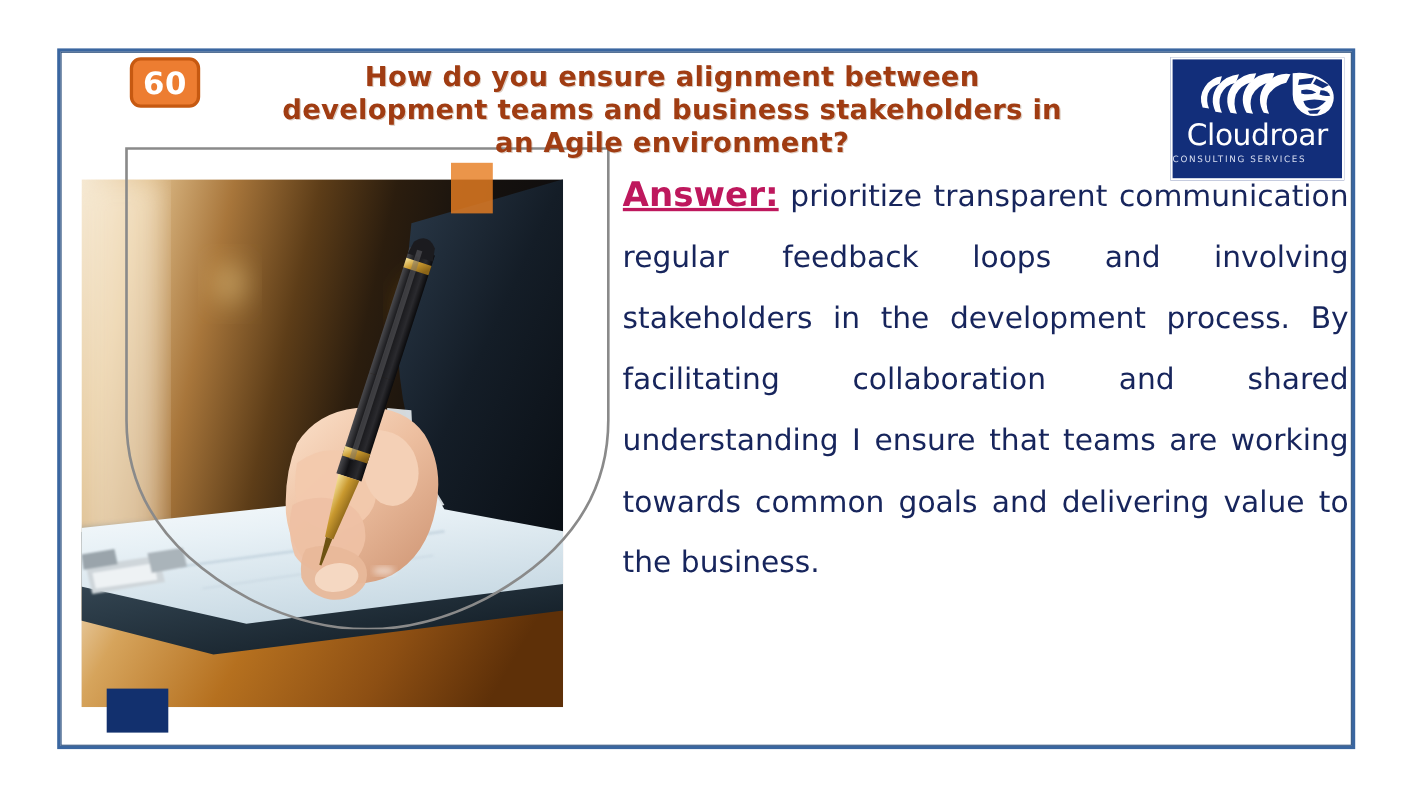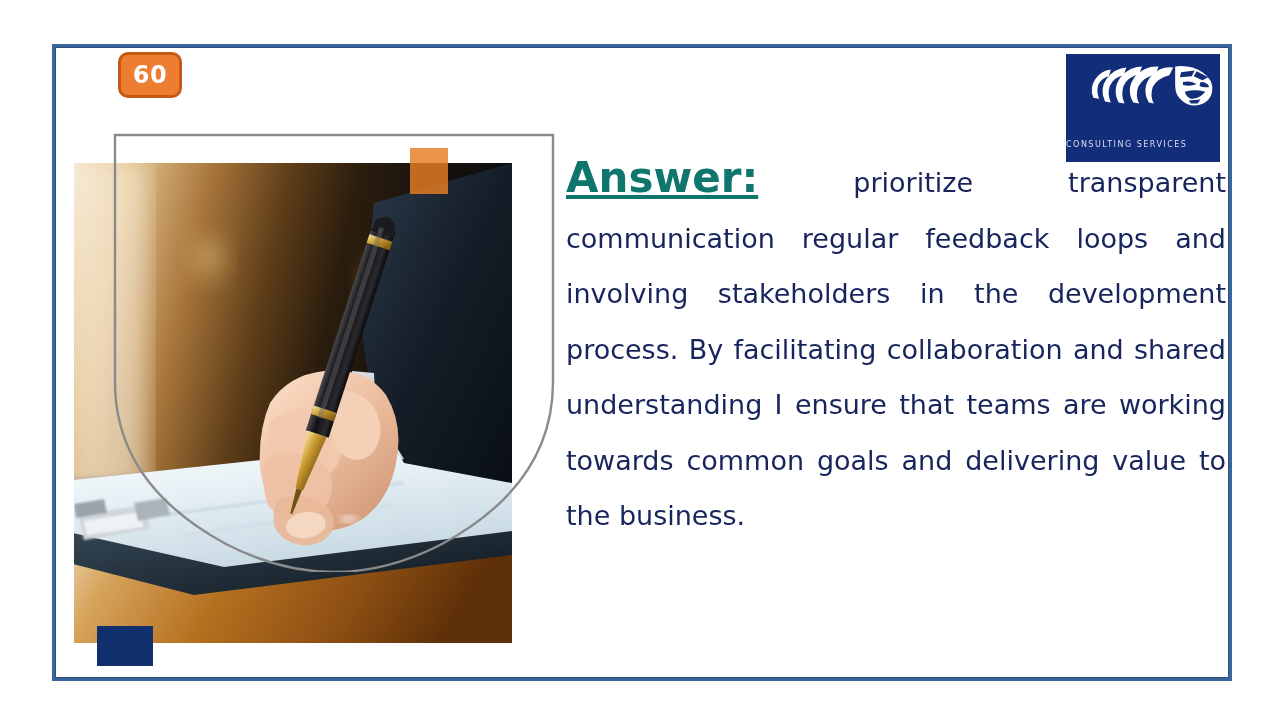--- a/index.html
+++ b/index.html
@@ -49,21 +49,21 @@
     width: 64px;
     height: 46px;
     background: #ed7d31;
     border: 3px solid #c65911;
     border-radius: 10px;
     box-sizing: border-box;
     display: flex;
     align-items: center;
     justify-content: center;
     color: #ffffff;
-    font-size: 24px;
+    font-size: 28px;
     font-weight: bold;
     font-family: "DejaVu Sans", sans-serif;
     letter-spacing: 0.5px;
   }
 
   
   #title {
     position: absolute;
     left: 236px;
     top: 55px;
@@ -178,24 +178,24 @@
     overflow: hidden;
     color: #17255c;
     font-family: "DejaVu Sans", sans-serif;
     font-size: 27px;
     line-height: 55.5px;
     text-align: justify;
     text-justify: inter-word;
     z-index: 6;
   }
   #answer-label {
-    color: #0f766e;
+    color: #be185d;
     font-weight: bold;
     text-decoration: underline;
-    font-size: 42px;
+    font-size: 31px;
   }
 </style>
 </head>
 <body>
 
 <div id="slide">
 
   <div id="photo">
     <svg width="438" height="480" viewBox="0 0 438 480" xmlns="http://www.w3.org/2000/svg">
       <defs>
@@ -328,20 +328,21 @@
   </svg>
 
   <div id="navy-square"></div>
 
   <div id="frame">
     <div id="frame-inner"></div>
   </div>
 
   <div id="badge">60</div>
 
+  <div id="title">How do you ensure alignment between development teams and business stakeholders in an Agile environment?</div>
 
   <div id="logo">
     <svg id="logo-mark" viewBox="0 0 158 54">
       <g fill="#ffffff">
         <path d="M28 40 Q24 30 30 21 Q36 12 46 11 L44 18 Q36 20 33 27 Q31 34 34 41 Z"></path>
         <path d="M40 44 Q34 31 42 20 Q50 10 62 9 L59 17 Q49 19 45 28 Q42 36 46 45 Z"></path>
         <path d="M54 45 Q47 31 56 19 Q65 8 78 8 L75 16 Q63 19 59 28 Q56 37 60 46 Z"></path>
         <path d="M69 45 Q61 31 71 18 Q81 7 95 8 L92 16 Q79 19 74 29 Q71 38 75 46 Z"></path>
         <path d="M85 45 Q77 31 87 18 Q97 7 110 9 L106 17 Q94 20 89 29 Q86 38 90 46 Z"></path>
       </g>
@@ -350,18 +351,19 @@
       </g>
       <g fill="#122e7a">
         <path d="M118 14 L132 12 L129 18 L117 19 Z"></path>
         <path d="M134 13 L146 19 L140 22 L131 18 Z"></path>
         <path d="M120 24 Q128 22 134 26 Q128 29 120 27 Z"></path>
         <path d="M138 24 Q145 24 147 29 Q141 30 137 28 Z"></path>
         <path d="M122 34 Q132 31 143 34 Q136 42 128 41 Q123 39 122 34 Z"></path>
         <path d="M126 43 L138 42 L135 46 L128 46 Z"></path>
       </g>
     </svg>
+    <div id="logo-name">Cloudroar</div>
     <div id="logo-tagline">CONSULTING SERVICES</div>
   </div>
 
   <div id="answer"><span id="answer-label">Answer:</span><span id="answer-body"> prioritize transparent communication regular feedback loops and involving stakeholders in the development process. By facilitating collaboration and shared understanding I ensure that teams are working towards common goals and delivering value to the business.</span></div>
 
 </div>
 
 </body></html>

